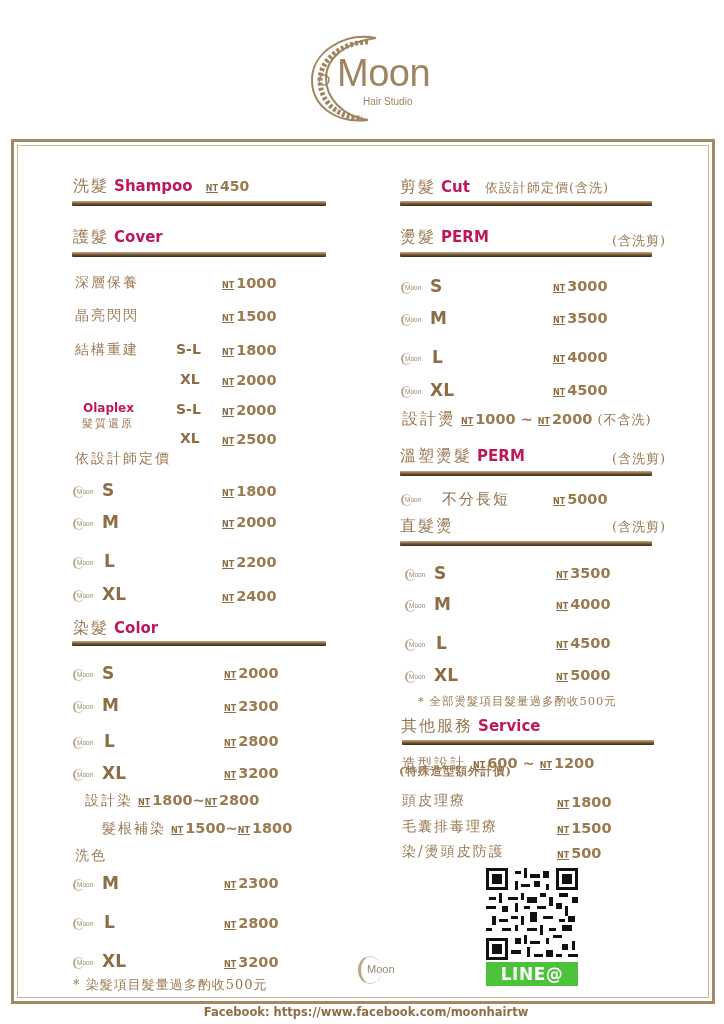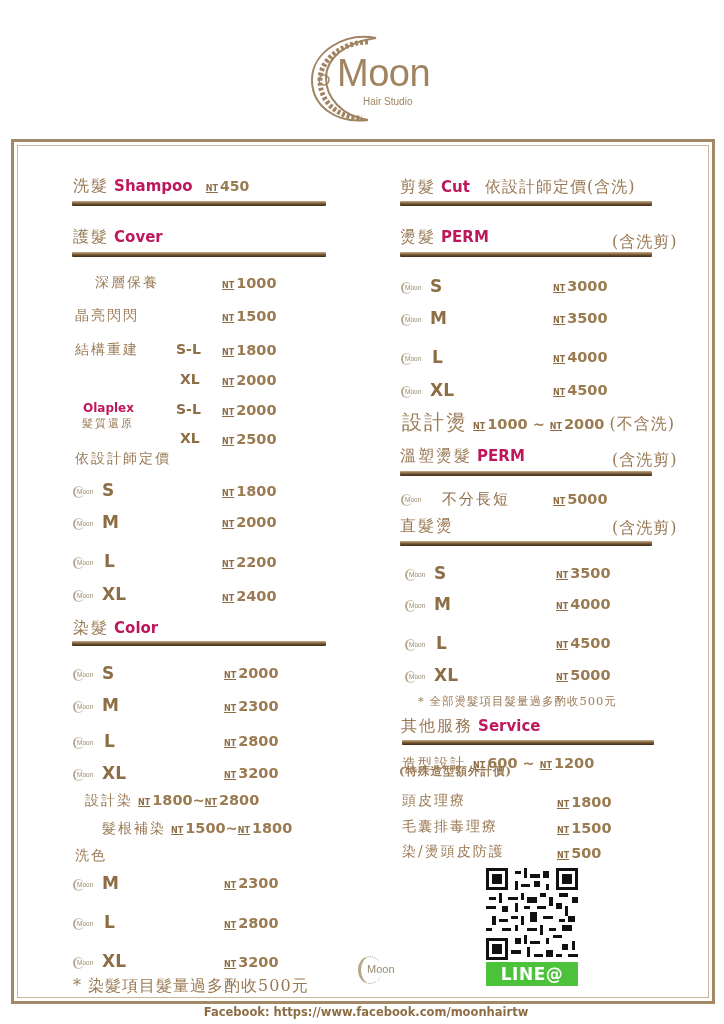--- a/index.html
+++ b/index.html
@@ -17,21 +17,21 @@
   .frame-outer { left: 11px; top: 139px; width: 704px; height: 865px; border: 3px solid #a38a66; }
   .frame-inner { left: 17px; top: 145px; width: 692px; height: 853px; border: 1px solid #c9b79a; }
 
   
   .cn { font-family: "DejaVu Serif", serif; color: #9a7a55; letter-spacing: 2px; }
   .en { font-family: "DejaVu Sans", sans-serif; font-weight: bold; color: #be185d; }
   .nt { font-family: "DejaVu Sans", sans-serif; font-weight: bold; font-size: 8px; color: #8d6d45; margin-right: 2px; text-decoration: underline; }
   .price { font-family: "DejaVu Sans", sans-serif; font-weight: bold; font-size: 14.5px; color: #9a7a50; white-space: nowrap; }
   .size { font-family: "DejaVu Sans", sans-serif; font-weight: bold; font-size: 17px; color: #8d6d45; }
   .size-sm { font-family: "DejaVu Sans", sans-serif; font-weight: bold; font-size: 14px; color: #8d6d45; }
-  .note { font-family: "DejaVu Serif", serif; font-size: 16px; color: #9a7a55; letter-spacing: 1px; white-space: nowrap; }
+  .note { font-family: "DejaVu Serif", serif; font-size: 13px; color: #9a7a55; letter-spacing: 1px; white-space: nowrap; }
 
   .head { font-size: 16px; white-space: nowrap; }
   .head .cn { font-size: 16px; }
   .head .en { font-size: 15px; }
 
   .bar { height: 5px; background: linear-gradient(to bottom, #c8ad85 0%, #6b4e2c 60%, #3e2c17 100%); border-radius: 1px; }
   .bar::after { content: ""; }
 
   .item { font-size: 14px; white-space: nowrap; }
 
@@ -71,21 +71,21 @@
   <span class="nt" style="margin-left:8px;">NT</span><span class="price" style="font-size:14px;">450</span>
 </div>
 <div class="abs bar" style="left:72px; top:201px; width:254px;"></div>
 
 <div class="abs head" style="left:73px; top:227px;">
   <span class="cn">護髮</span>
   <span class="en">Cover</span>
 </div>
 <div class="abs bar" style="left:72px; top:252px; width:254px;"></div>
 
-<div class="abs item cn" style="left:75px; top:274px; font-size:14px;margin-left:20px;">深層保養</div>
+<div class="abs item cn" style="left:75px; top:274px; font-size:14px;">深層保養</div>
 <div class="abs" style="left:222px; top:273px;"><span class="nt">NT</span><span class="price">1000</span></div>
 
 <div class="abs item cn" style="left:75px; top:307px; font-size:14px;">晶亮閃閃</div>
 <div class="abs" style="left:222px; top:306px;"><span class="nt">NT</span><span class="price">1500</span></div>
 
 <div class="abs item cn" style="left:75px; top:341px; font-size:14px;">結構重建</div>
 <div class="abs size-sm" style="left:176px; top:341px;">S-L</div>
 <div class="abs" style="left:222px; top:340px;"><span class="nt">NT</span><span class="price">1800</span></div>
 
 <div class="abs size-sm" style="left:180px; top:371px;">XL</div>
@@ -219,21 +219,21 @@
 </div>
 <div class="abs" style="left:553px; top:347px;"><span class="nt">NT</span><span class="price">4000</span></div>
 
 <div class="abs" style="left:401px; top:380px;">
   <span class="mini-logo"><span class="c"></span><span class="t">Moon</span></span>
   <span class="size" style="margin-left:4px;">XL</span>
 </div>
 <div class="abs" style="left:553px; top:380px;"><span class="nt">NT</span><span class="price">4500</span></div>
 
 <div class="abs" style="left:402px; top:409px; white-space:nowrap;">
-  <span class="cn" style="font-size:20px;">設計燙</span>
+  <span class="cn" style="font-size:16px;">設計燙</span>
   <span class="nt">NT</span><span class="price">1000</span><span class="price"> ~ </span><span class="nt">NT</span><span class="price">2000</span>
   <span class="note">(不含洗)</span>
 </div>
 
 <div class="abs head" style="left:400px; top:446px;">
   <span class="cn">溫塑燙髮</span>
   <span class="en">PERM</span>
 </div>
 <div class="abs note" style="left:612px; top:450px;">(含洗剪)</div>
 <div class="abs bar" style="left:400px; top:471px; width:252px;"></div>

